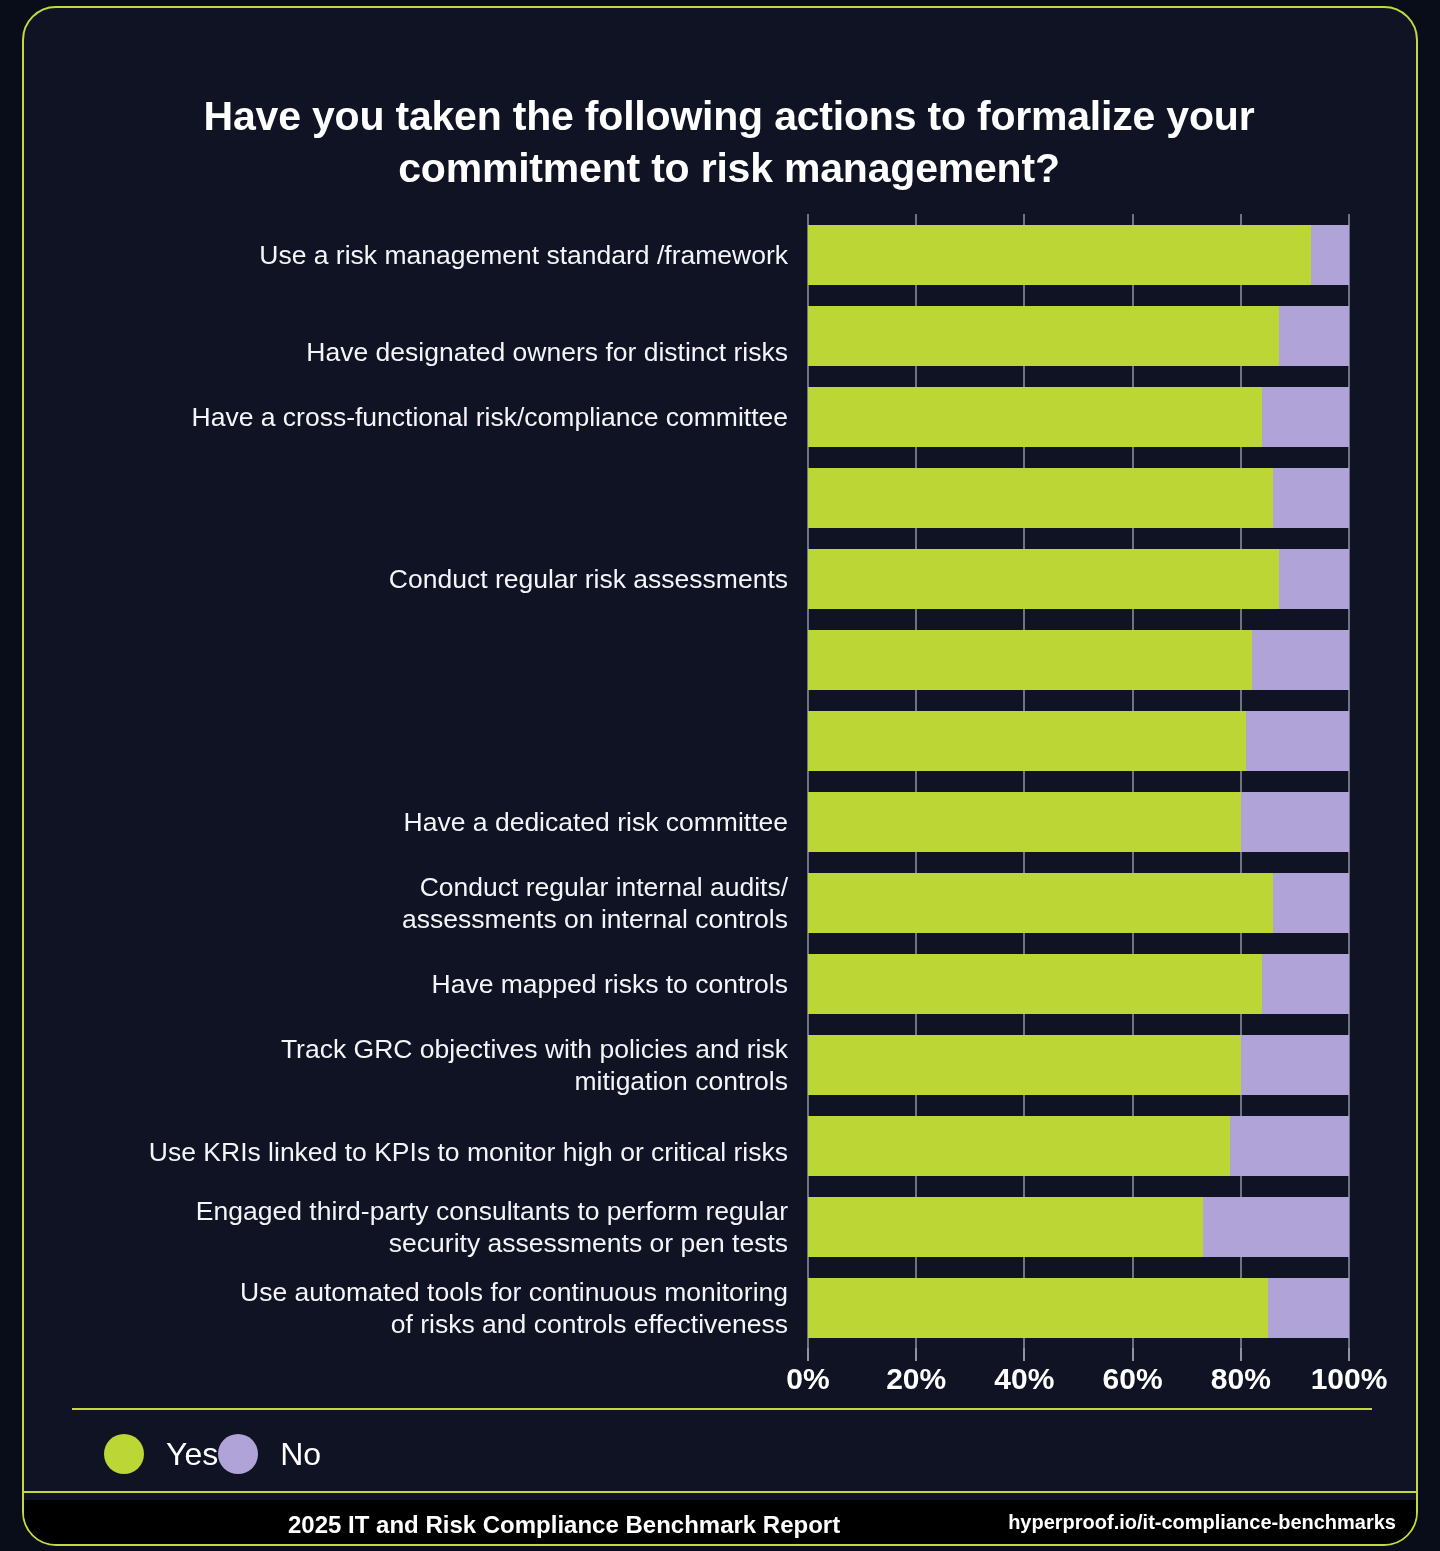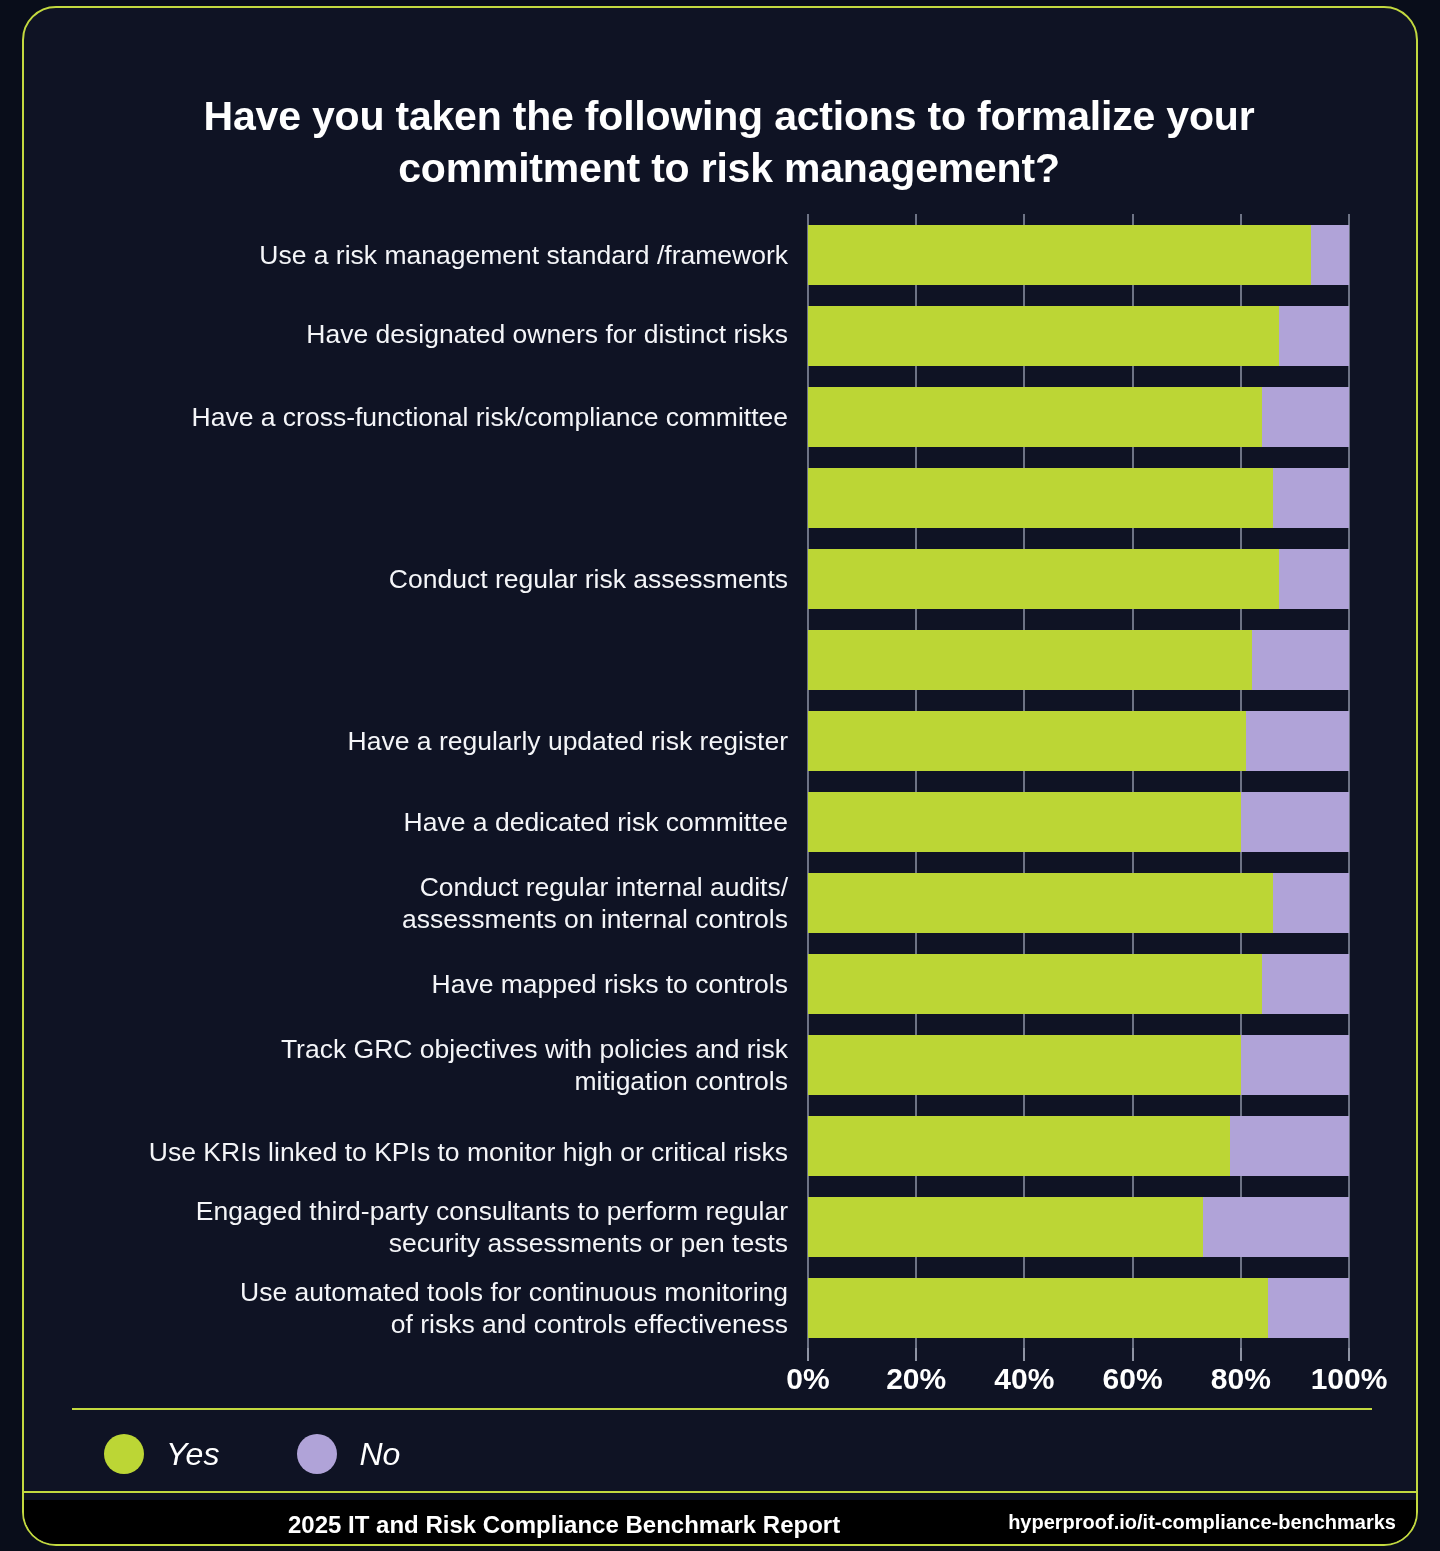--- a/index.html
+++ b/index.html
@@ -97,22 +97,20 @@
     position:absolute;
     left:48px; top:1400px;
     width:1300px; height:2px;
     background:#c3d93f;
   }
   #legend {
     position:absolute;
     left:80px; top:1426px;
     display:flex;
     align-items:center;
-    gap:78px;
-    font-style:italic;
   }
   .leg-item { display:flex; align-items:center; gap:22px; }
   .leg-dot { width:40px; height:40px; border-radius:50%; }
   .leg-label { color:#ffffff; font-size:32px; }
 
   
   #footer-rule {
     position:absolute;
     left:0; top:1483px;
     width:1396px; height:2px;
@@ -218,24 +216,23 @@
         <div class="row" style="top: 982.5px;">
           <div class="seg seg-yes" style="width: 394.93px; background: rgb(188, 214, 53);"></div>
           <div class="seg seg-no" style="left: 394.93px; width: 146.07px; background: rgb(176, 163, 216);"></div>
         </div>
         <div class="row" style="top: 1063.5px;">
           <div class="seg seg-yes" style="width: 459.85px; background: rgb(188, 214, 53);"></div>
           <div class="seg seg-no" style="left: 459.85px; width: 81.15px; background: rgb(176, 163, 216);"></div>
         </div>
       </div>
   <div class="catlab" style="top: 230.5px;">Use a risk management standard /framework</div>
-      <div class="catlab" style="top: 310px;">Have designated owners for distinct risks</div>
+      <div class="catlab" style="top: 328px;">Have designated owners for distinct risks</div>
       <div class="catlab" style="top: 392.5px;">Have a cross-functional risk/compliance committee</div>
       <div class="catlab" style="top: 554.5px;">Conduct regular risk assessments</div>
-      <div class="catlab" style="top: 716.5px;">Have a regularly updated risk register</div>
       <div class="catlab" style="top: 797.5px;">Have a dedicated risk committee</div>
       <div class="catlab" style="top: 862.5px;">Conduct regular internal audits/
 assessments on internal controls</div>
       <div class="catlab" style="top: 959.5px;">Have mapped risks to controls</div>
       <div class="catlab" style="top: 1024.5px;">Track GRC objectives with policies and risk
 mitigation controls</div>
       <div class="catlab" style="top: 1128px;">Use KRIs linked to KPIs to monitor high or critical risks</div>
       <div class="catlab" style="top: 1186.5px;">Engaged third-party consultants to perform regular
 security assessments or pen tests</div>
       <div class="catlab" style="top: 1267.5px;">Use automated tools for continuous monitoring

